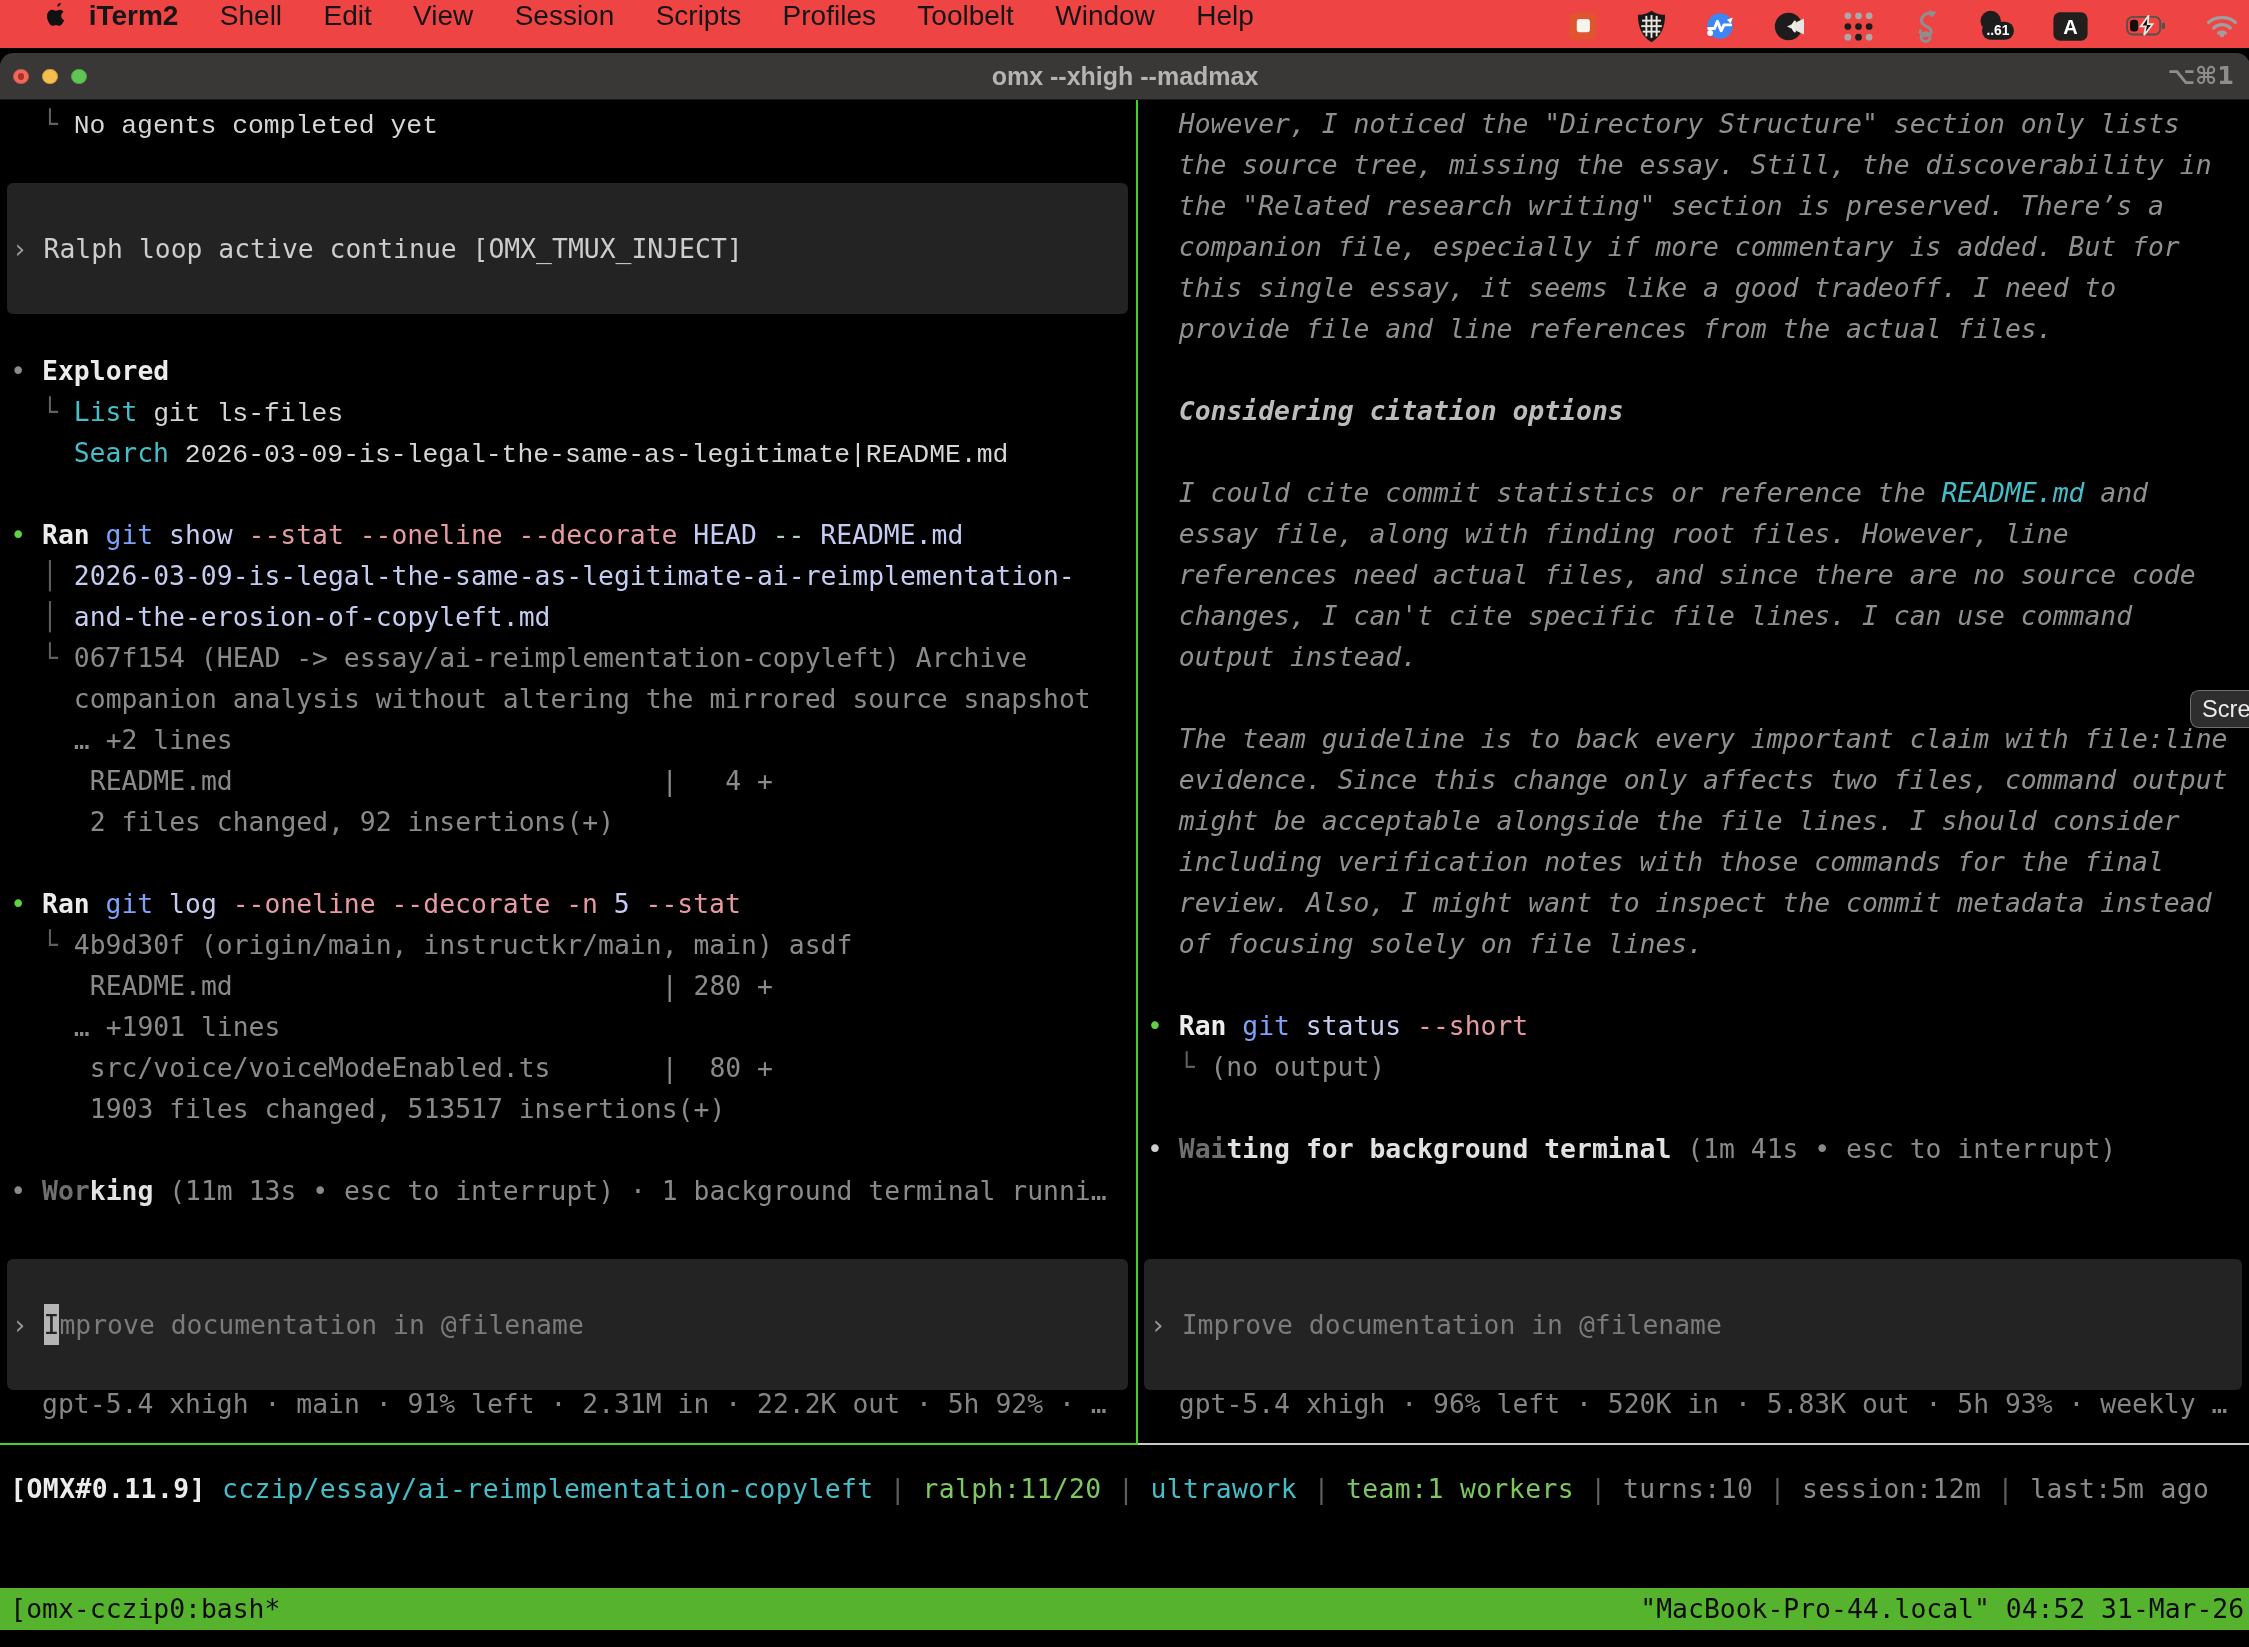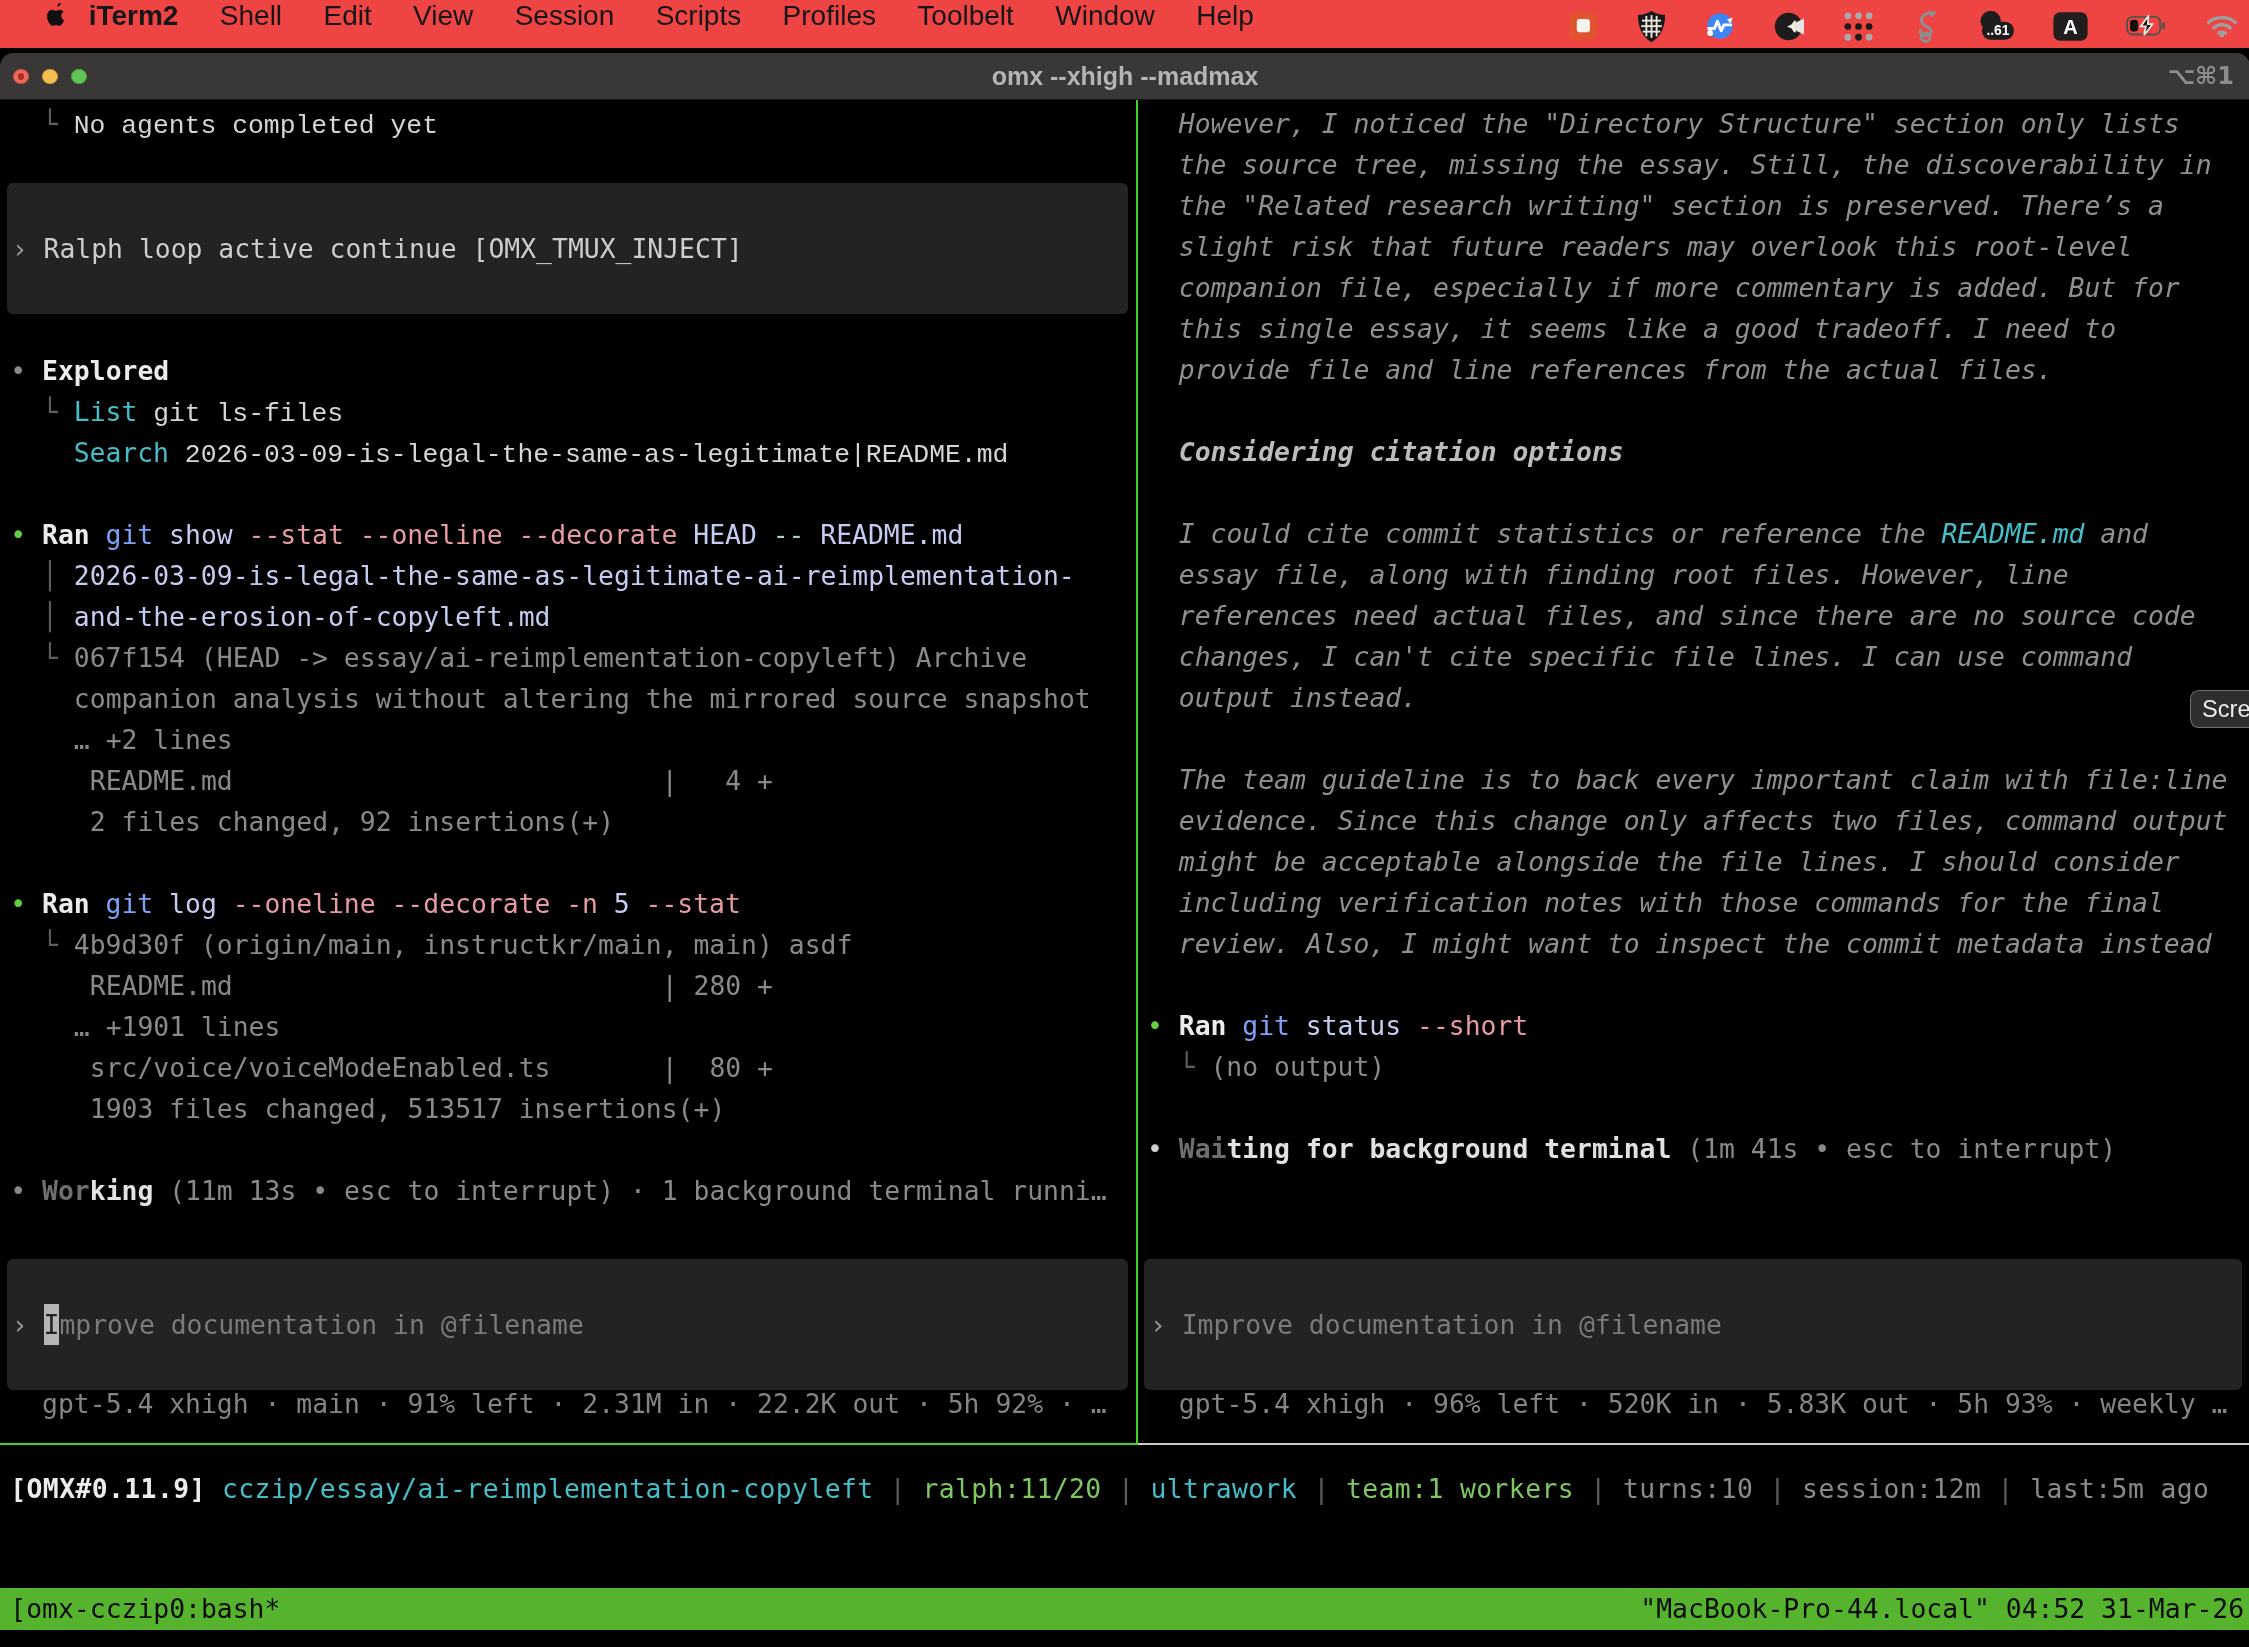--- a/index.html
+++ b/index.html
@@ -254,38 +254,38 @@
     <div id="status-left" class="trow">  <span>gpt-5.4 xhigh · main · 91% left · 2.31M in · 22.2K out · 5h 92% · …</span></div>
 
     <div id="divider"></div>
     <div id="hborder-left"></div>
     <div id="hborder-right"></div>
 
     <div id="right-rows">
         <div class="trow"><span class="c-ital">  However, I noticed the "Directory Structure" section only lists</span></div>
         <div class="trow"><span class="c-ital">  the source tree, missing the essay. Still, the discoverability in</span></div>
         <div class="trow"><span class="c-ital">  the "Related research writing" section is preserved. There’s a</span></div>
-        <div class="trow"><span class="c-ital">  slight risk that future readers may overlook this root-level</span></div>
         <div class="trow"><span class="c-ital">  companion file, especially if more commentary is added. But for</span></div>
         <div class="trow"><span class="c-ital">  this single essay, it seems like a good tradeoff. I need to</span></div>
         <div class="trow"><span class="c-ital">  provide file and line references from the actual files.</span></div>
         <div class="trow">&nbsp;</div>
         <div class="trow"><span class="c-hital">  Considering citation options</span></div>
         <div class="trow">&nbsp;</div>
         <div class="trow"><span class="c-ital">  I could cite commit statistics or reference the </span><span class="c-cyani">README.md</span><span class="c-ital"> and</span></div>
         <div class="trow"><span class="c-ital">  essay file, along with finding root files. However, line</span></div>
         <div class="trow"><span class="c-ital">  references need actual files, and since there are no source code</span></div>
         <div class="trow"><span class="c-ital">  changes, I can't cite specific file lines. I can use command</span></div>
         <div class="trow"><span class="c-ital">  output instead.</span></div>
         <div class="trow">&nbsp;</div>
         <div class="trow"><span class="c-ital">  The team guideline is to back every important claim with file:line</span></div>
         <div class="trow"><span class="c-ital">  evidence. Since this change only affects two files, command output</span></div>
         <div class="trow"><span class="c-ital">  might be acceptable alongside the file lines. I should consider</span></div>
         <div class="trow"><span class="c-ital">  including verification notes with those commands for the final</span></div>
         <div class="trow"><span class="c-ital">  review. Also, I might want to inspect the commit metadata instead</span></div>
+        <div class="trow"><span class="c-ital">  of focusing solely on file lines.</span></div>
         <div class="trow">&nbsp;</div>
         <div class="trow"><span class="c-bgreen">• </span><span class="c-boldwhite">Ran</span><span class="c-fg"> </span><span class="c-blue">git</span><span class="c-fg"> </span><span class="c-lav">status</span><span class="c-fg"> </span><span class="c-pink">--short</span></div>
         <div class="trow"><span class="c-fg">  </span><span class="c-dim">└</span><span class="c-gray"> (no output)</span></div>
         <div class="trow">&nbsp;</div>
         <div class="trow"><span class="c-bwhite">• </span><span class="c-shimdim">Wai</span><span class="c-shimlit">ting for background terminal</span><span class="c-gray"> (1m 41s • esc to interrupt)</span></div>
       </div>
     <div class="termbox" id="input-right"><span class="box-prompt">› </span><span class="placeholder">Improve documentation in @filename</span>
     </div>
     <div id="status-right" class="trow">  <span>gpt-5.4 xhigh · 96% left · 520K in · 5.83K out · 5h 93% · weekly …</span></div>
 

